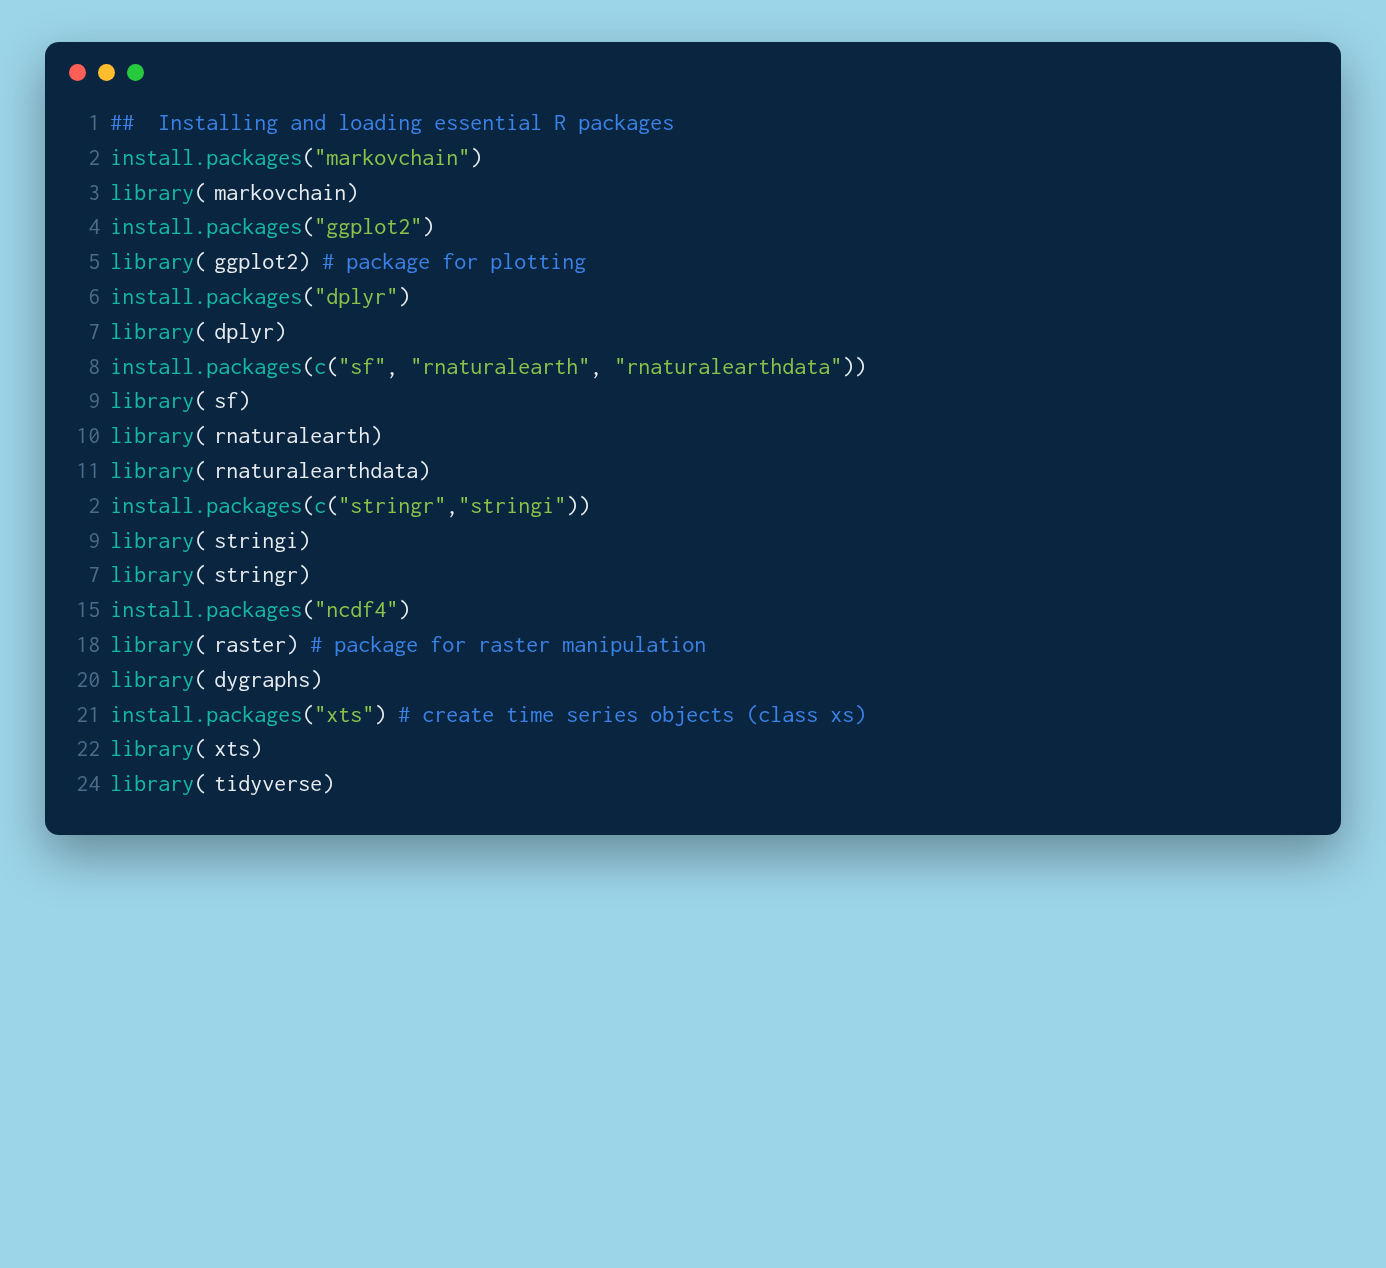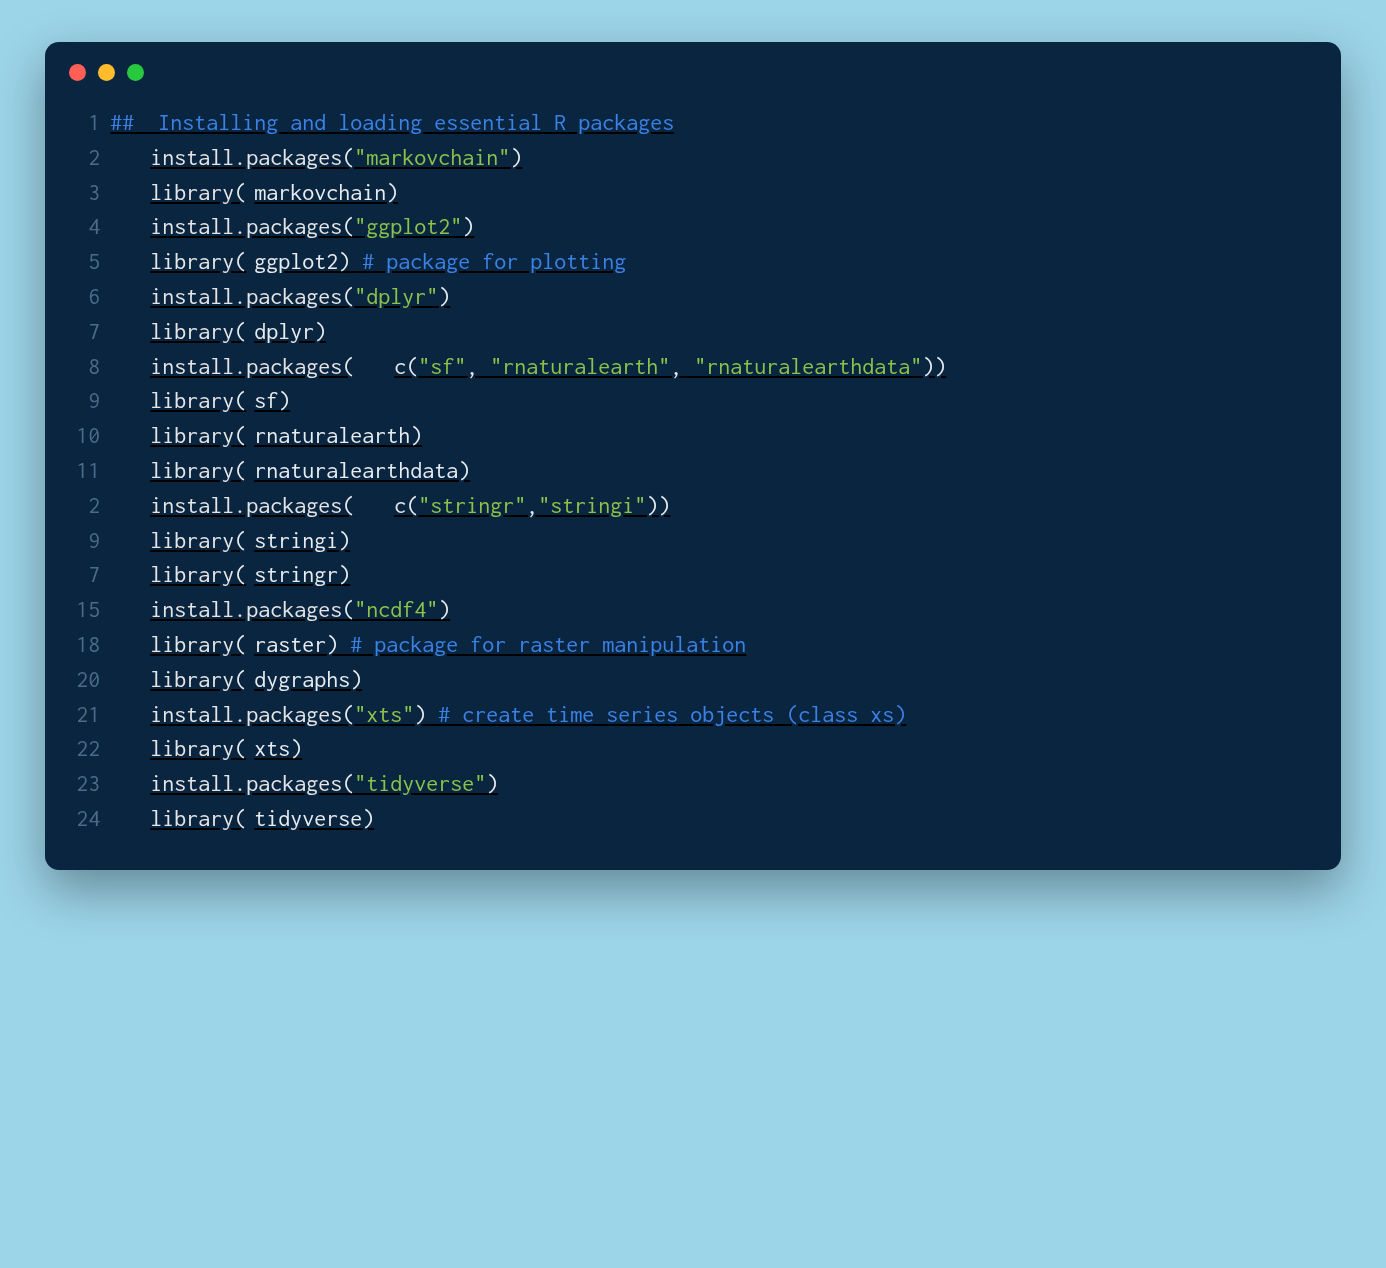--- a/index.html
+++ b/index.html
@@ -45,23 +45,23 @@
     white-space: pre;
   }
   .lineno {
     color: #4a6b8a;
     text-align: right;
     width: 2.6ch;
     flex-shrink: 0;
     user-select: none;
     margin-right: 10px;
   }
-  .code-content { flex: 1; text-decoration: underline; }
+  .code-content { flex: 1; }
   .tok-comment { color: #3b82e6; }
-  .tok-func    { color: #e5e5e5; margin-left: 40px; }
+  .tok-func    { color: #14b8a6; }
   .tok-punct   { color: #e8ecef; }
   .tok-ident   { color: #e8ecef; margin-left: 8px; }
   .tok-string  { color: #8bc34a; }
 </style>
 </head>
 <body>
 
 <div class="window">
   <div class="titlebar">
     <div class="traffic-light tl-red"></div>
@@ -81,16 +81,15 @@
       <div class="code-line"><span class="lineno">10</span><span class="code-content"><span class="tok-func">library</span><span class="tok-punct">(</span><span class="tok-ident">rnaturalearth</span><span class="tok-punct">)</span></span></div>
       <div class="code-line"><span class="lineno">11</span><span class="code-content"><span class="tok-func">library</span><span class="tok-punct">(</span><span class="tok-ident">rnaturalearthdata</span><span class="tok-punct">)</span></span></div>
       <div class="code-line"><span class="lineno">2</span><span class="code-content"><span class="tok-func">install.packages</span><span class="tok-punct">(</span><span class="tok-func">c</span><span class="tok-punct">(</span><span class="tok-string">"stringr"</span><span class="tok-punct">,</span><span class="tok-string">"stringi"</span><span class="tok-punct">))</span></span></div>
       <div class="code-line"><span class="lineno">9</span><span class="code-content"><span class="tok-func">library</span><span class="tok-punct">(</span><span class="tok-ident">stringi</span><span class="tok-punct">)</span></span></div>
       <div class="code-line"><span class="lineno">7</span><span class="code-content"><span class="tok-func">library</span><span class="tok-punct">(</span><span class="tok-ident">stringr</span><span class="tok-punct">)</span></span></div>
       <div class="code-line"><span class="lineno">15</span><span class="code-content"><span class="tok-func">install.packages</span><span class="tok-punct">(</span><span class="tok-string">"ncdf4"</span><span class="tok-punct">)</span></span></div>
       <div class="code-line"><span class="lineno">18</span><span class="code-content"><span class="tok-func">library</span><span class="tok-punct">(</span><span class="tok-ident">raster</span><span class="tok-punct">)</span><span class="tok-punct"> </span><span class="tok-comment"># package for raster manipulation</span></span></div>
       <div class="code-line"><span class="lineno">20</span><span class="code-content"><span class="tok-func">library</span><span class="tok-punct">(</span><span class="tok-ident">dygraphs</span><span class="tok-punct">)</span></span></div>
       <div class="code-line"><span class="lineno">21</span><span class="code-content"><span class="tok-func">install.packages</span><span class="tok-punct">(</span><span class="tok-string">"xts"</span><span class="tok-punct">)</span><span class="tok-punct"> </span><span class="tok-comment"># create time series objects (class xs)</span></span></div>
       <div class="code-line"><span class="lineno">22</span><span class="code-content"><span class="tok-func">library</span><span class="tok-punct">(</span><span class="tok-ident">xts</span><span class="tok-punct">)</span></span></div>
-      <div class="code-line"><span class="lineno">23</span><span class="code-content"><span class="tok-func">install.packages</span><span class="tok-punct">(</span><span class="tok-string">"tidyverse"</span><span class="tok-punct">)</span></span></div>
       <div class="code-line"><span class="lineno">24</span><span class="code-content"><span class="tok-func">library</span><span class="tok-punct">(</span><span class="tok-ident">tidyverse</span><span class="tok-punct">)</span></span></div>
     </div>
 </div>
 
 </body></html>

